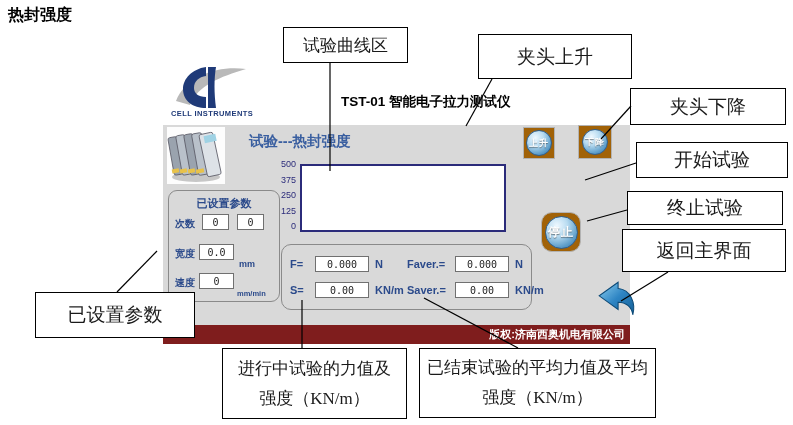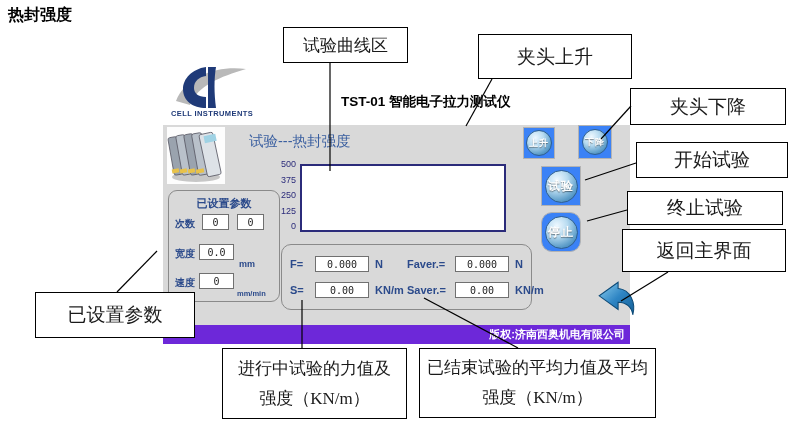--- a/index.html
+++ b/index.html
@@ -14,31 +14,31 @@
   #page-title { left:8px; top:5px; font-size:16px; font-weight:bold; color:#000; }
 
   
   #device { left:163px; top:60px; width:467px; height:285px; background:#fff; }
   #dev-header { position:absolute; left:0; top:0; width:467px; height:65px; background:#fff; }
   #brand-text { position:absolute; left:8px; top:49px; font-size:7.5px; font-weight:bold;
                 color:#1f3a78; letter-spacing:.4px; }
   #dev-title { position:absolute; left:178px; top:33px; font-size:13.5px; font-weight:bold; color:#000; }
   #dev-panel { position:absolute; left:0; top:65px; width:467px; height:200px; background:#d9d9d9; }
   #books-box { position:absolute; left:4px; top:2px; width:58px; height:57px; background:#fdfdfd; }
-  #screen-title { position:absolute; left:86px; top:7px; font-size:14.5px; font-weight:normal; color:#3a5fa0;text-align:right; }
+  #screen-title { position:absolute; left:86px; top:7px; font-size:14.5px; font-weight:bold; color:#3a5fa0;text-align:right; }
 
   
   #y-ticks { position:absolute; left:110px; top:35px; width:25px; height:71px;
              display:flex; flex-direction:column; justify-content:space-between;
              align-items:flex-end; font-size:9px; color:#2b2b7a; line-height:1; padding-right:2px; }
   #chart-box { position:absolute; left:137px; top:39px; width:206px; height:68px;
                background:#fff; border:2px solid #2b2b7a; }
 
   
-  .orb-wrap { position:absolute; background:#3b82f6; border:1px solid #b3b3b3;
+  .orb-wrap { position:absolute; background:#a16207; border:1px solid #b3b3b3;
               display:flex; align-items:center; justify-content:center; }
   .orb { border-radius:50%; color:#fff; font-weight:bold;
          display:flex; align-items:center; justify-content:center;
          background:radial-gradient(circle at 35% 28%, #eef8ff 0%, #b9dcf1 35%, #5b9cc8 72%, #336d9d 100%);
          border:1px solid #2f5f8f; text-shadow:0 1px 1px rgba(0,0,0,.45); letter-spacing:1px; }
   .orb.small { width:26px; height:26px; font-size:9px; }
   .orb.big   { width:33px; height:33px; font-size:12px; }
 
   
   #params { position:absolute; left:5px; top:65px; width:112px; height:112px;
@@ -54,21 +54,21 @@
   
   #readings { position:absolute; left:118px; top:119px; width:251px; height:66px;
               border:1.5px solid #8a8a8a; border-radius:10px;
               display:grid; grid-template-columns:25px 56px 36px 48px 56px 1fr;
               align-items:center; row-gap:2px; padding:7px 6px 7px 8px; }
   .r-label, .r-unit { font-size:11px; font-weight:bold; color:#2b4a8b; }
   .r-field { width:54px; height:16px; }
 
   #back-btn { position:absolute; left:432px; top:155px; width:42px; height:38px; cursor:pointer; }
 
-  #dev-bar { position:absolute; left:0; top:265px; width:467px; height:19px; background:#6d28d9;
+  #dev-bar { position:absolute; left:0; top:265px; width:467px; height:19px; background:#7f1d1d;
              color:#fff; font-size:11px; font-weight:bold;
              display:flex; align-items:center; justify-content:flex-end; padding-right:5px; }
 
   
   .callout { position:absolute; background:#fff; border:1.5px solid #000;
              display:flex; align-items:center; justify-content:center; text-align:center;
              font-family:"Liberation Serif", serif; color:#1a1a1a; }
   #co-curve    { left:283px; top:27px;  width:125px; height:36px; font-size:17px; }
   #co-up       { left:478px; top:34px;  width:154px; height:45px; font-size:19px; }
   #co-down     { left:630px; top:88px;  width:156px; height:37px; font-size:19px; }
@@ -131,23 +131,20 @@
 
     <div id="y-ticks">
       <span>500</span>
       <span>375</span>
       <span>250</span>
       <span>125</span>
       <span>0</span>
     </div>
     <div id="chart-box"></div>
 
-    <div class="orb-wrap" style="left:378px; top:41px; width:40px; height:40px;">
-      <div class="orb big">试验</div>
-    </div>
     <div class="orb-wrap" style="left:378px; top:87px; width:40px; height:40px;border-radius:11px;">
       <div class="orb big">停止</div>
     </div>
 
     <div id="params">
       <div id="params-title">已设置参数</div>
       <span class="p-label" style="left:6px; top:26px;">次数</span>
       <input class="field p-field" style="left: 33px; top: 23px; width: 27px;" readonly="" value="0">
       <input class="field p-field" style="left: 68px; top: 23px; width: 27px;" readonly="" value="0">
       <span class="p-label" style="left:6px; top:56px;">宽度</span>

